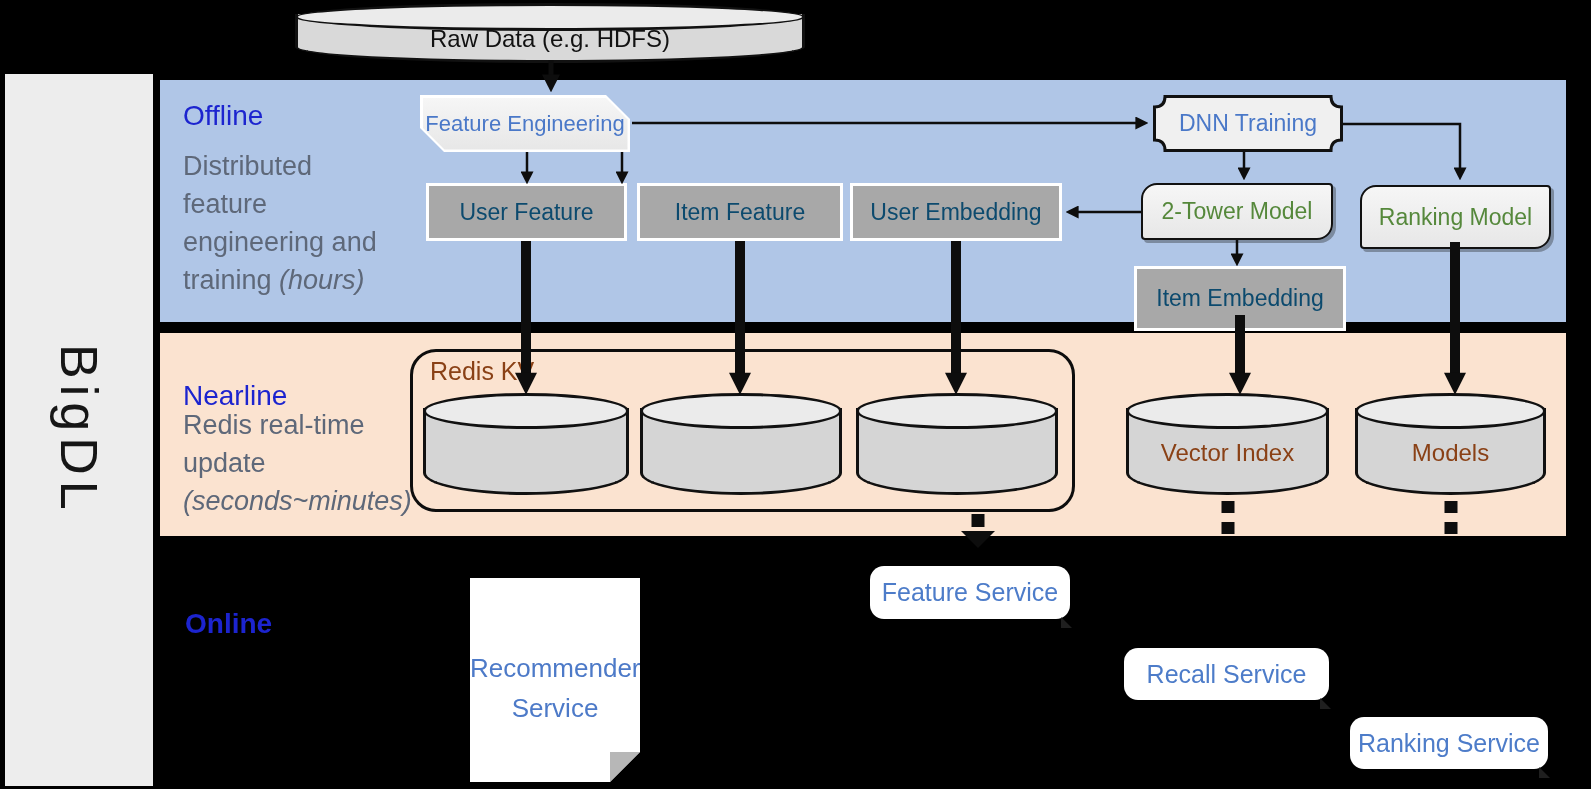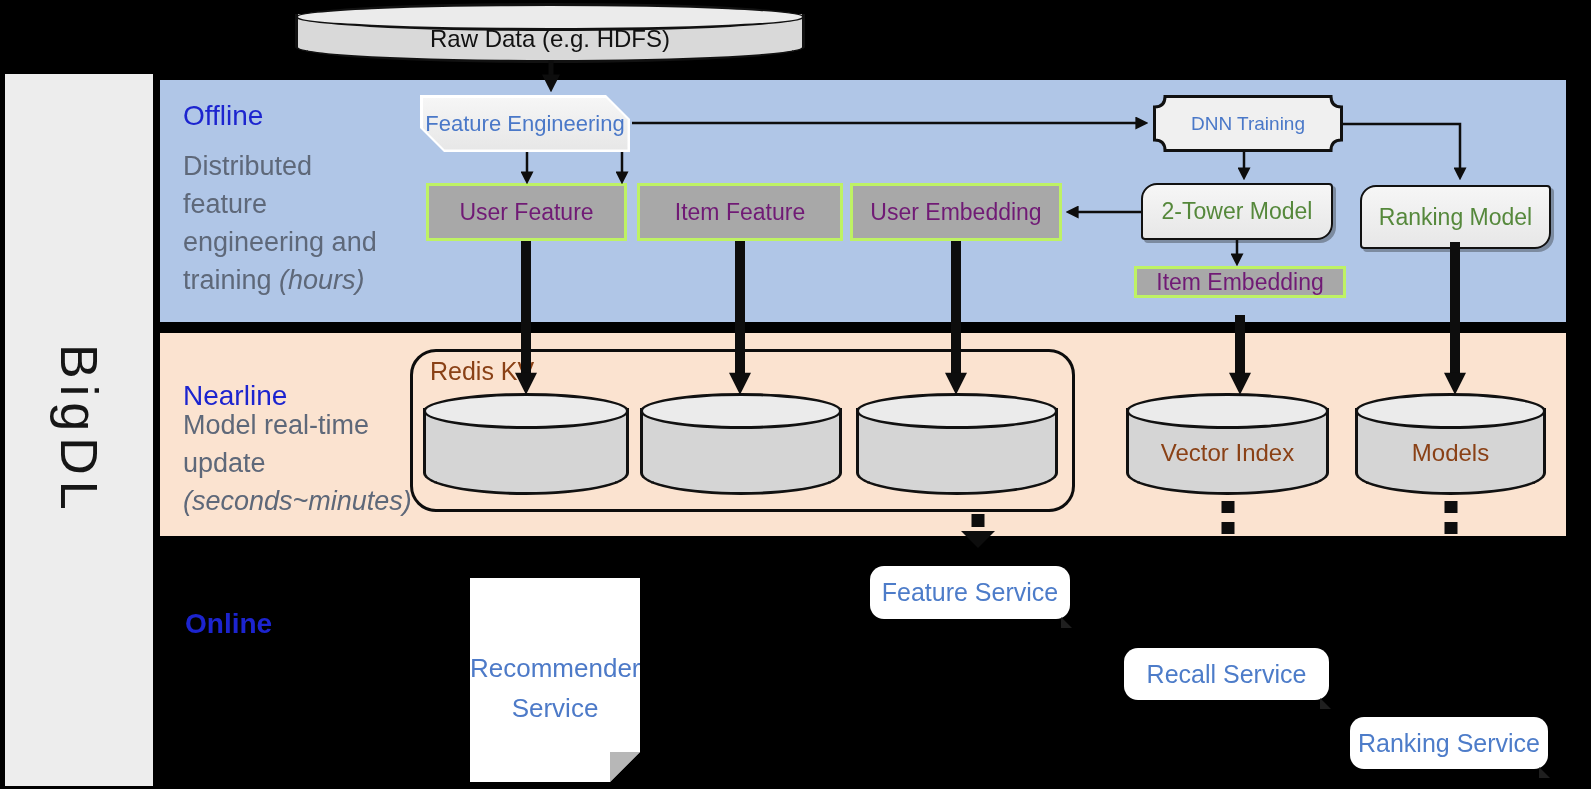--- a/index.html
+++ b/index.html
@@ -18,21 +18,21 @@
   .band-offline  { left:160px; top:80px;  width:1406px; height:242px; background:#b0c6e7; }
   .band-nearline { left:160px; top:333px; width:1406px; height:203px; background:#fbe3d0; }
 
   .sec-title { font-size:28px; color:#1c24cf; }
   .sec-title.bold { font-weight:bold; }
   .sec-desc { font-size:27px; color:#5e6879; line-height:38px; white-space:nowrap; }
   .sec-desc em { font-style:italic; }
 
   
   .box { display:flex; align-items:center; justify-content:center; text-align:center; }
-  .box-dark { background:#a8a8a8; border:3px solid #bef264; color:#701a75; font-size:23px; }
+  .box-dark { background:#a8a8a8; border:3px solid #ffffff; color:#0c4a6e; font-size:23px; }
   .box-round { background:linear-gradient(#f6f6f6,#e7e7e7); border:2.5px solid #111;
                border-radius:16px 4px 16px 4px; font-size:23px; color:#55883b;
                box-shadow:3px 3px 0 rgba(30,30,30,.35); }
 
   
   .snip-outer { background:#ffffff;
     clip-path:polygon(0 0, calc(100% - 24px) 0, 100% 24px, 100% 100%, 24px 100%, 0 calc(100% - 24px)); }
   .snip-inner { position:absolute; left:2.5px; top:2.5px; right:2.5px; bottom:2.5px;
     background:linear-gradient(#f6f6f6,#e7e7e7);
     clip-path:polygon(0 0, calc(100% - 22px) 0, 100% 22px, 100% 100%, 22px 100%, 0 calc(100% - 22px));
@@ -87,21 +87,21 @@
   <div class="abs sec-title" style="left:183px; top:100px;">Offline</div>
   <div class="abs sec-desc" style="left:183px; top:147px;">
     <div>Distributed</div>
     <div>feature</div>
     <div>engineering and</div>
     <div><span>training </span><em>(hours)</em></div>
   </div>
 
   <div class="abs sec-title" style="left:183px; top:380px;">Nearline</div>
   <div class="abs sec-desc" style="left:183px; top:406px;">
-    <div>Model real-time</div>
+    <div>Redis real-time</div>
     <div>update</div>
     <div><em>(seconds~minutes)</em></div>
   </div>
 
   <div class="abs sec-title bold" style="left:185px; top:608px;">Online</div>
 
   <div class="abs" style="left:295px; top:3px; width:510px; height:60px;">
     <div class="cyl-body raw-body"></div>
     <div class="cyl-top raw-top"></div>
     <div class="cyl-label raw-label">Raw Data (e.g. HDFS)</div>
@@ -111,30 +111,30 @@
     <div class="snip-inner">
       <span class="blue-label">Feature Engineering</span>
     </div>
   </div>
 
   <div class="abs" style="left:1153px; top:95px; width:190px; height:57px;">
     <svg width="190" height="57" viewBox="0 0 190 57">
       <path d="M 12,1.5 L 178,1.5 Q 178,12 188.5,12 L 188.5,45 Q 178,45 178,55.5 L 12,55.5 Q 12,45 1.5,45 L 1.5,12 Q 12,12 12,1.5 Z" fill="#f0f0f0" stroke="#111" stroke-width="3"></path>
     </svg>
     <div class="plaque-label">
-      <span class="blue-label" style="font-size:19px;">DNN Training</span>
+      <span class="blue-label" style="font-size:23px;">DNN Training</span>
     </div>
   </div>
 
   <div class="abs box box-dark" style="left:426px; top:183px; width:201px; height:58px;">User Feature</div>
   <div class="abs box box-dark" style="left:637px; top:183px; width:206px; height:58px;">Item Feature</div>
   <div class="abs box box-dark" style="left:850px; top:183px; width:212px; height:58px;">User Embedding</div>
   <div class="abs box box-round" style="left:1141px; top:183px; width:192px; height:57px;">2-Tower Model</div>
   <div class="abs box box-round" style="left:1360px; top:185px; width:191px; height:64px;">Ranking Model</div>
-  <div class="abs box box-dark" style="left:1134px; top:266px; width:212px; height:32px;">Item Embedding</div>
+  <div class="abs box box-dark" style="left:1134px; top:266px; width:212px; height:65px;">Item Embedding</div>
 
   <div class="abs redis-frame"></div>
   <div class="abs redis-label">Redis KV</div>
 
   <div class="abs" style="left:423px; top:393px; width:206px; height:102px;">
     <div class="cyl-body"></div>
       <div class="cyl-top"></div>
   </div>
   <div class="abs" style="left:640px; top:393px; width:202px; height:102px;">
     <div class="cyl-body"></div>

